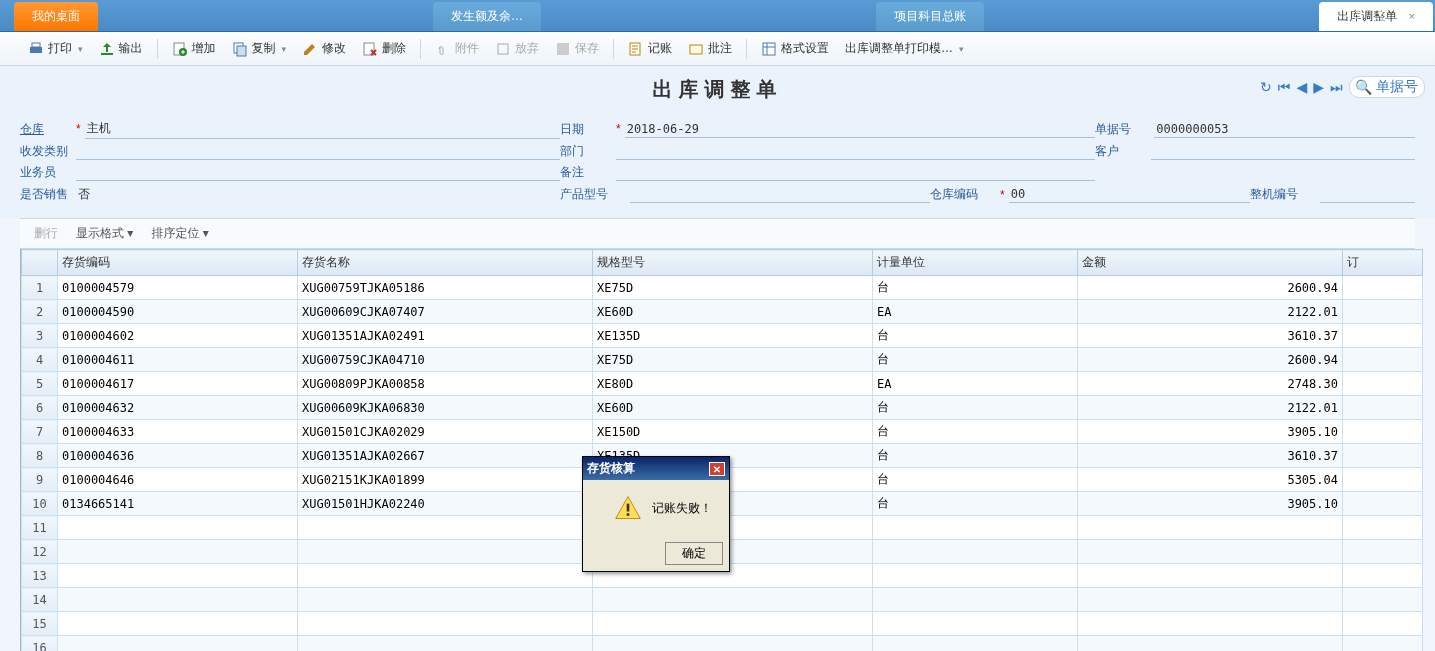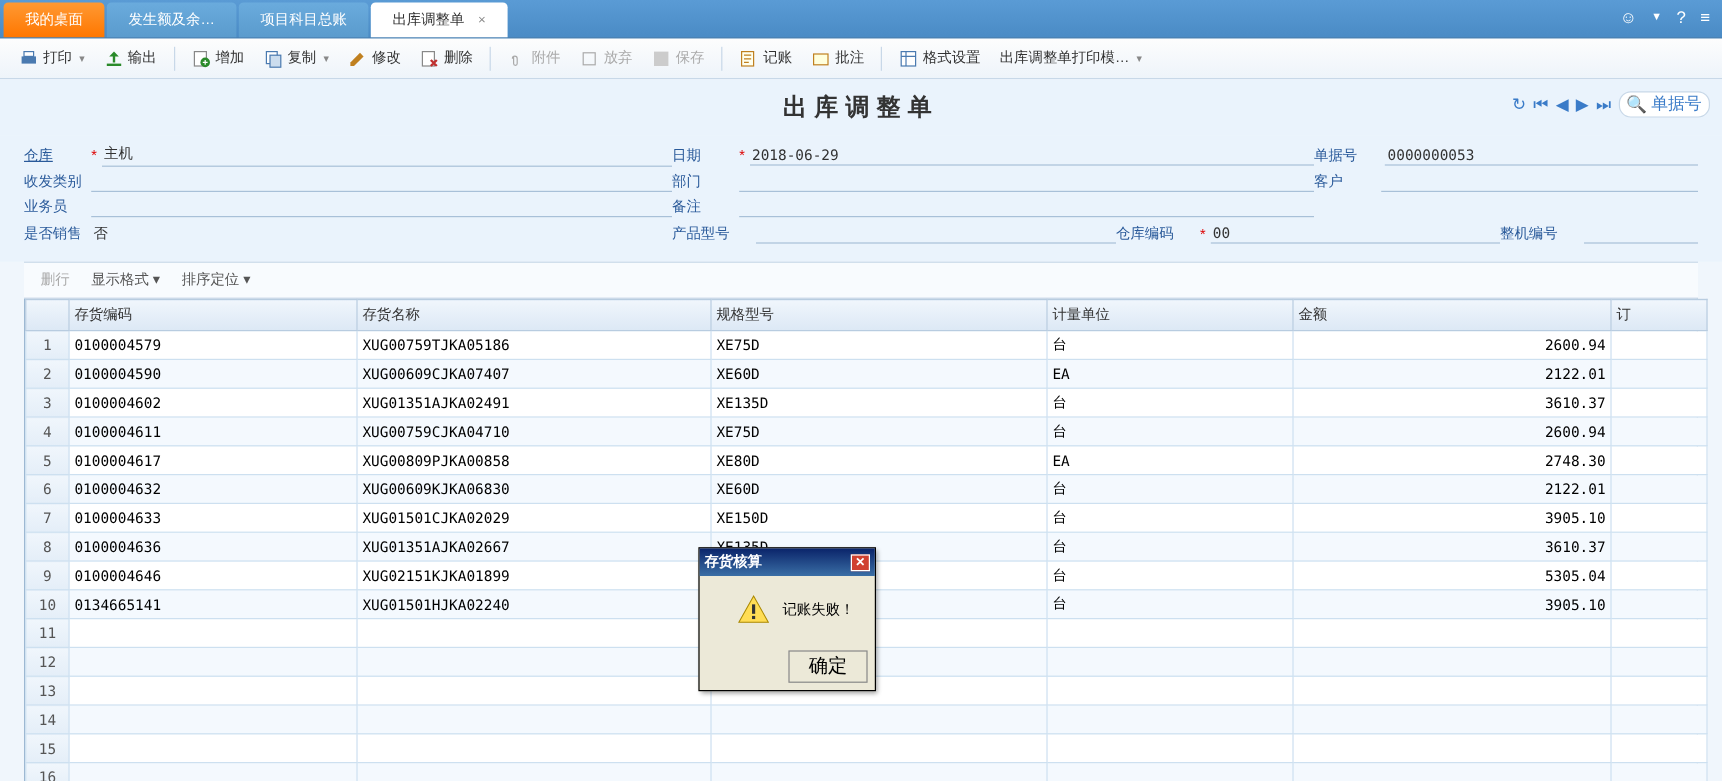--- a/index.html
+++ b/index.html
@@ -1,29 +1,29 @@
 <!DOCTYPE html>
 <html><head>
 <meta charset="utf-8">
 <style>
 * { margin: 0; padding: 0; box-sizing: border-box; font-family: "Microsoft YaHei", SimSun, sans-serif; font-size: 12px; }
 body { background: #f0f6fc; overflow: hidden; width: 1435px; height: 651px; position: relative; }
 
 
-.tabbar { background: linear-gradient(#5a9bd5, #4a8bc5); height: 32px; display: flex; align-items: flex-end; padding-left: 3px; position: relative; border-bottom: 1px solid #2a6ba5; }
+.tabbar { background: linear-gradient(#5a9bd5, #4a8bc5); height: 32px; display: flex; align-items: flex-end; padding-left: 14px; position: relative; border-bottom: 1px solid #2a6ba5; justify-content: space-between; }
 .tab { padding: 6px 18px; color: #fff; border-radius: 4px 4px 0 0; margin-right: 2px; cursor: pointer; position: relative; }
 .tab.active-orange { background: linear-gradient(#ff9933, #ff7700); }
 .tab.inactive { background: linear-gradient(#6aabdd, #5a9bcd); }
 .tab.active-white { background: #fff; color: #333; }
 .tab-close { margin-left: 8px; color: #888; font-size: 11px; }
 .tabbar-right { position: absolute; right: 10px; top: 6px; color: #fff; display: flex; gap: 12px; align-items: center; }
 .tabbar-right span { font-size: 14px; cursor: pointer; }
 
 
-.toolbar { background: linear-gradient(#fdfdfd, #eef4fa); height: 34px; display: flex; align-items: center; padding: 0 10px; border-bottom: 1px solid #c8d8e8; gap: 4px; }
+.toolbar { background: linear-gradient(#fdfdfd, #eef4fa); height: 34px; display: flex; align-items: center; padding: 0 22px; border-bottom: 1px solid #c8d8e8; gap: 4px; }
 .toolbar .btn { display: flex; align-items: center; gap: 4px; padding: 3px 6px; cursor: pointer; color: #333; }
 .toolbar .btn.disabled { color: #aaa; }
 .toolbar .sep { width: 1px; height: 20px; background: #c8d8e8; margin: 0 4px; }
 .toolbar .dd { color: #888; font-size: 9px; margin-left: 2px; }
 .ticon { width: 16px; height: 16px; display: inline-block; }
 
 
 .title-row { text-align: center; padding: 10px 0; background: #eaf3fc; position: relative; }
 .title-row h1 { font-size: 20px; font-weight: bold; color: #333; letter-spacing: 6px; }
 .nav-icons { position: absolute; right: 10px; top: 10px; display: flex; gap: 6px; align-items: center; }
@@ -63,21 +63,21 @@
 .col-amt { width: 265px; }
 .col-ext { width: 80px; }
 
 
 .dialog { position: absolute; left: 582px; top: 456px; width: 148px; background: #ece9d8; border: 1px solid #000; box-shadow: 2px 2px 4px rgba(0,0,0,0.4); }
 .dialog-title { background: linear-gradient(#0a246a, #3a6ea5); color: #fff; padding: 3px 4px; display: flex; justify-content: space-between; align-items: center; font-weight: bold; font-size: 11px; }
 .dialog-close { background: #d04030; color: #fff; width: 16px; height: 14px; text-align: center; line-height: 13px; font-size: 10px; cursor: pointer; border: 1px solid #fff; }
 .dialog-body { padding: 14px 10px; display: flex; align-items: center; gap: 10px; justify-content: center; margin-left: 14px; }
 .warn-icon { width: 28px; height: 28px; }
 .dialog-footer { padding: 6px; text-align: right; }
-.dialog-btn { padding: 2px 16px; border: 1px solid #888; background: #ece9d8; cursor: pointer; font-size: 16px; }
+.dialog-btn { padding: 2px 16px; border: 1px solid #888; background: #ece9d8; cursor: pointer; font-size: 12px; }
 
 
 .ic-print { fill:#4a7ab0; } .ic-export{fill:#2a8a2a;} .ic-add{fill:#2a8a2a;}
 .ic-copy{fill:#4a7ab0;} .ic-edit{fill:#c08020;} .ic-del{fill:#c03030;}
 .ic-attach{fill:#aaa;} .ic-abandon{fill:#aaa;} .ic-save{fill:#aaa;}
 .ic-post{fill:#c08020;} .ic-approve{fill:#c08020;} .ic-fmt{fill:#4a7ab0;}
 </style>
 </head>
 <body>
 

